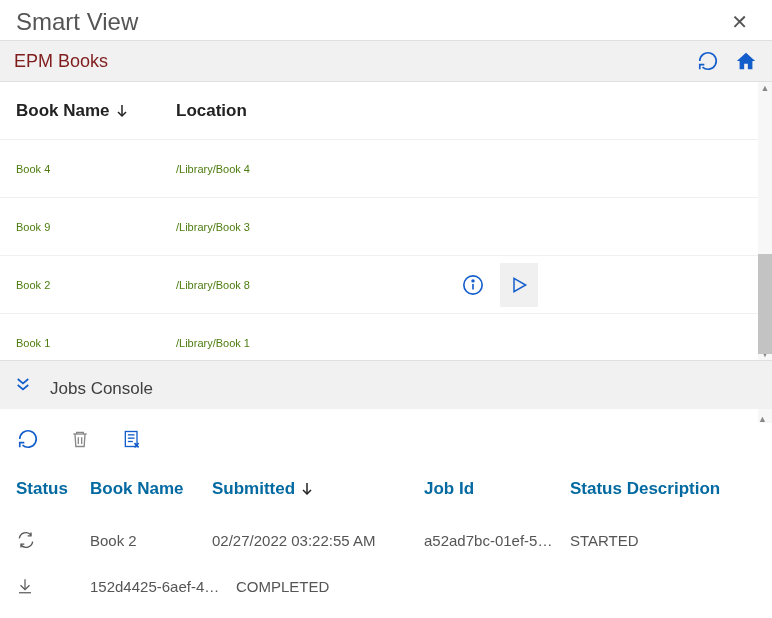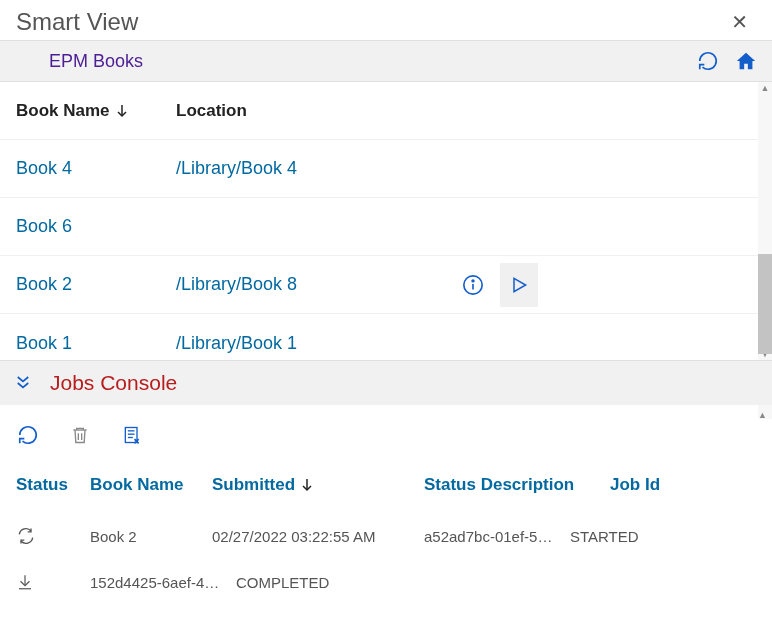--- a/index.html
+++ b/index.html
@@ -31,22 +31,21 @@
   background: #f1f1f1;
   padding: 8px 14px;
   display: flex;
   justify-content: space-between;
   align-items: center;
   border-top: 1px solid #e0e0e0;
   border-bottom: 1px solid #e0e0e0;
 }
 .subheader-title {
   font-size: 18px;
-  color: #4c1d95;
-  margin-left: 35px;
+  color: #7f1d1d;
 }
 .subheader-actions {
   display: flex;
   gap: 14px;
   align-items: center;
 }
 .icon-btn {
   width: 24px;
   height: 24px;
   cursor: pointer;
@@ -73,22 +72,22 @@
   color: #222;
   display: flex;
   align-items: center;
   gap: 6px;
 }
 .col-bookname { width: 160px; }
 .col-location { width: 220px; }
 .col-actions { flex: 1; display: flex; gap: 8px; align-items: center; }
 .upper-row .col-bookname,
 .upper-row .col-location {
-  color: #0369a1;
-  font-size: 18px;
+  color: #4d7c0f;
+  font-size: 11px;
 }
 .upper-row.selected .action-run {
   background: #f0f0f0;
 }
 .action-info, .action-run {
   width: 38px;
   height: 44px;
   display: inline-flex;
   align-items: center;
   justify-content: center;
@@ -127,22 +126,23 @@
   align-items: center;
   gap: 18px;
   border-top: 1px solid #e0e0e0;
 }
 .jobs-header .chev {
   color: #145ecc;
   font-size: 18px;
   cursor: pointer;
 }
 .jobs-title {
-  font-size: 21px;
-  color: #b91c1c;
+  font-size: 17px;
+  color: #404040;
+  margin-top: 8px;
 }
 .lower-wrap {
   position: relative;
 }
 .jobs-toolbar {
   padding: 18px 16px 10px;
   display: flex;
   gap: 28px;
   align-items: center;
 }
@@ -228,21 +228,22 @@
     </div>
   </div>
 
   <div class="upper-row">
     <div class="col-bookname">Book 4</div>
     <div class="col-location">/Library/Book 4</div>
     <div class="col-actions"></div>
   </div>
 
   <div class="upper-row">
-    <div class="col-bookname">Book 6</div>
+    <div class="col-bookname">Book 9</div>
+    <div class="col-location">/Library/Book 3</div>
     <div class="col-actions"></div>
   </div>
 
   <div class="upper-row selected">
     <div class="col-bookname">Book 2</div>
     <div class="col-location">/Library/Book 8</div>
     <div class="col-actions">
       <span style="width:50px"></span>
       <span class="action-info">
         <svg width="22" height="22" viewBox="0 0 24 24" fill="none" stroke="#145ecc" stroke-width="1.8">
@@ -317,22 +318,22 @@
     <div class="jc jc-book">Book Name</div>
     <div class="jc jc-submitted">
       <span>Submitted</span>
       <span>
         <svg width="12" height="14" viewBox="0 0 12 14" stroke="#222" stroke-width="1.5" fill="none">
           <path d="M6 1 V12"></path>
             <path d="M2 8 L6 12 L10 8"></path>
         </svg>
       </span>
     </div>
+    <div class="jc jc-jobid">Job Id</div>
     <div class="jc jc-desc">Status Description</div>
-    <div class="jc jc-jobid">Job Id</div>
   </div>
 
   <div class="jobs-row">
     <div class="jc jc-status">
       <span>
         <svg width="20" height="20" viewBox="0 0 24 24" fill="none" stroke="#555" stroke-width="1.6">
           <path d="M4 10a8 8 0 0 1 14-4"></path>
             <path d="M18 3v4h-4"></path>
           <path d="M20 14a8 8 0 0 1-14 4"></path>
             <path d="M6 21v-4h4"></path>

